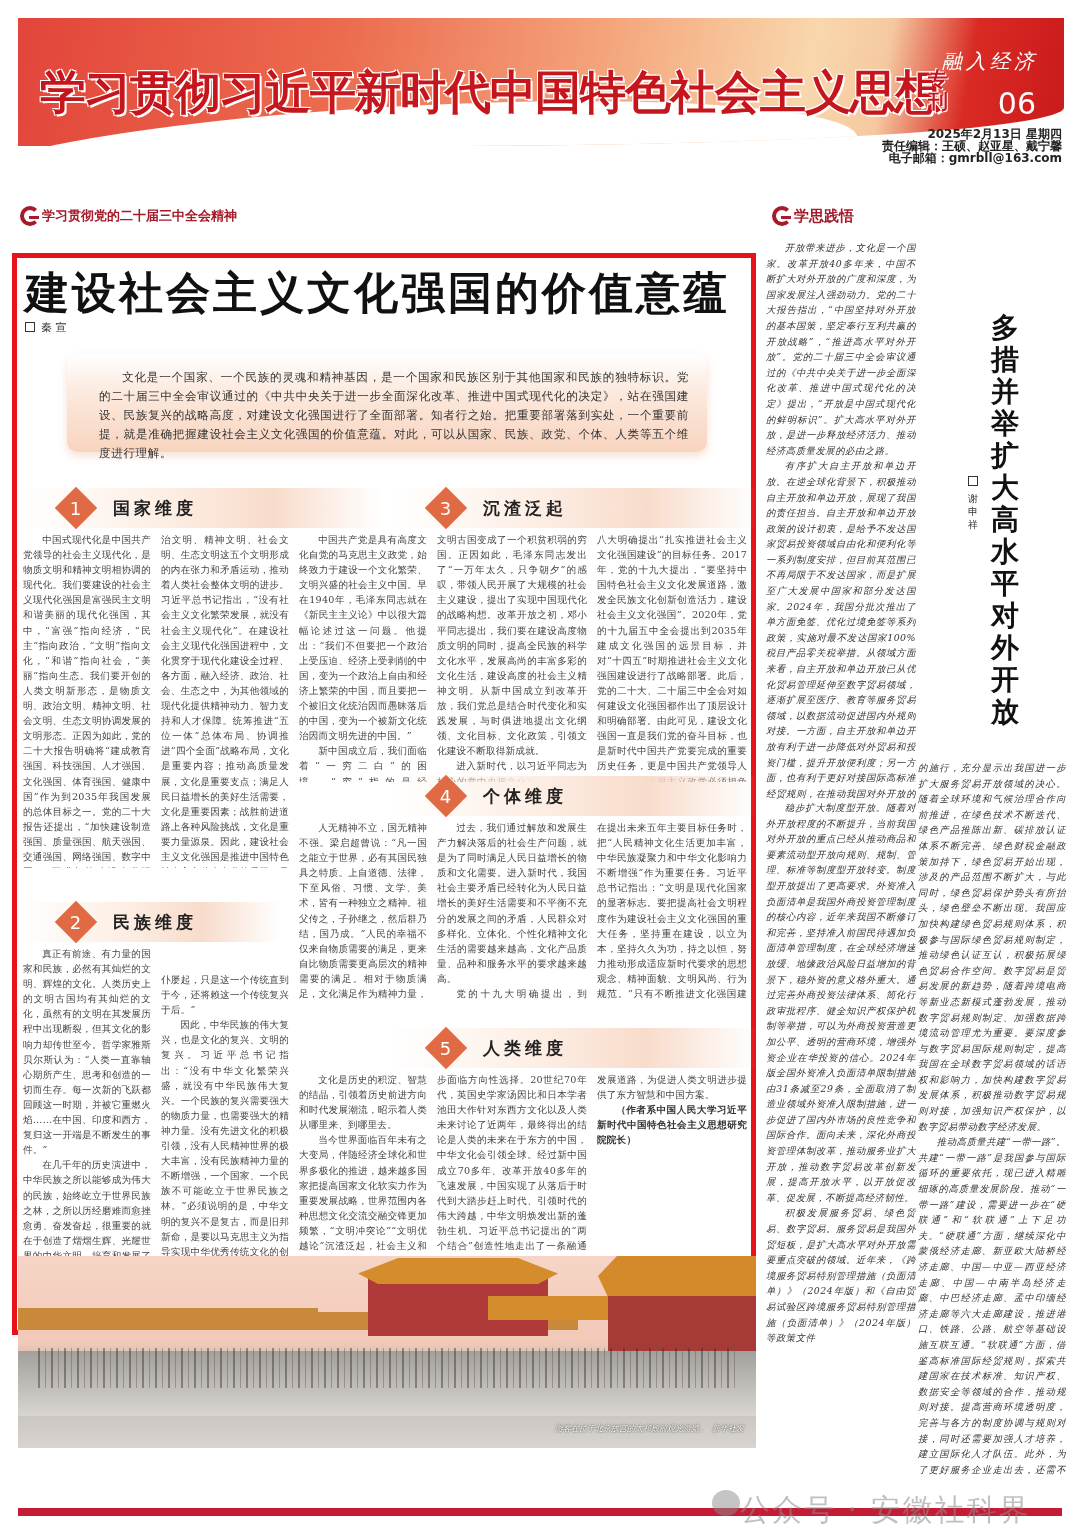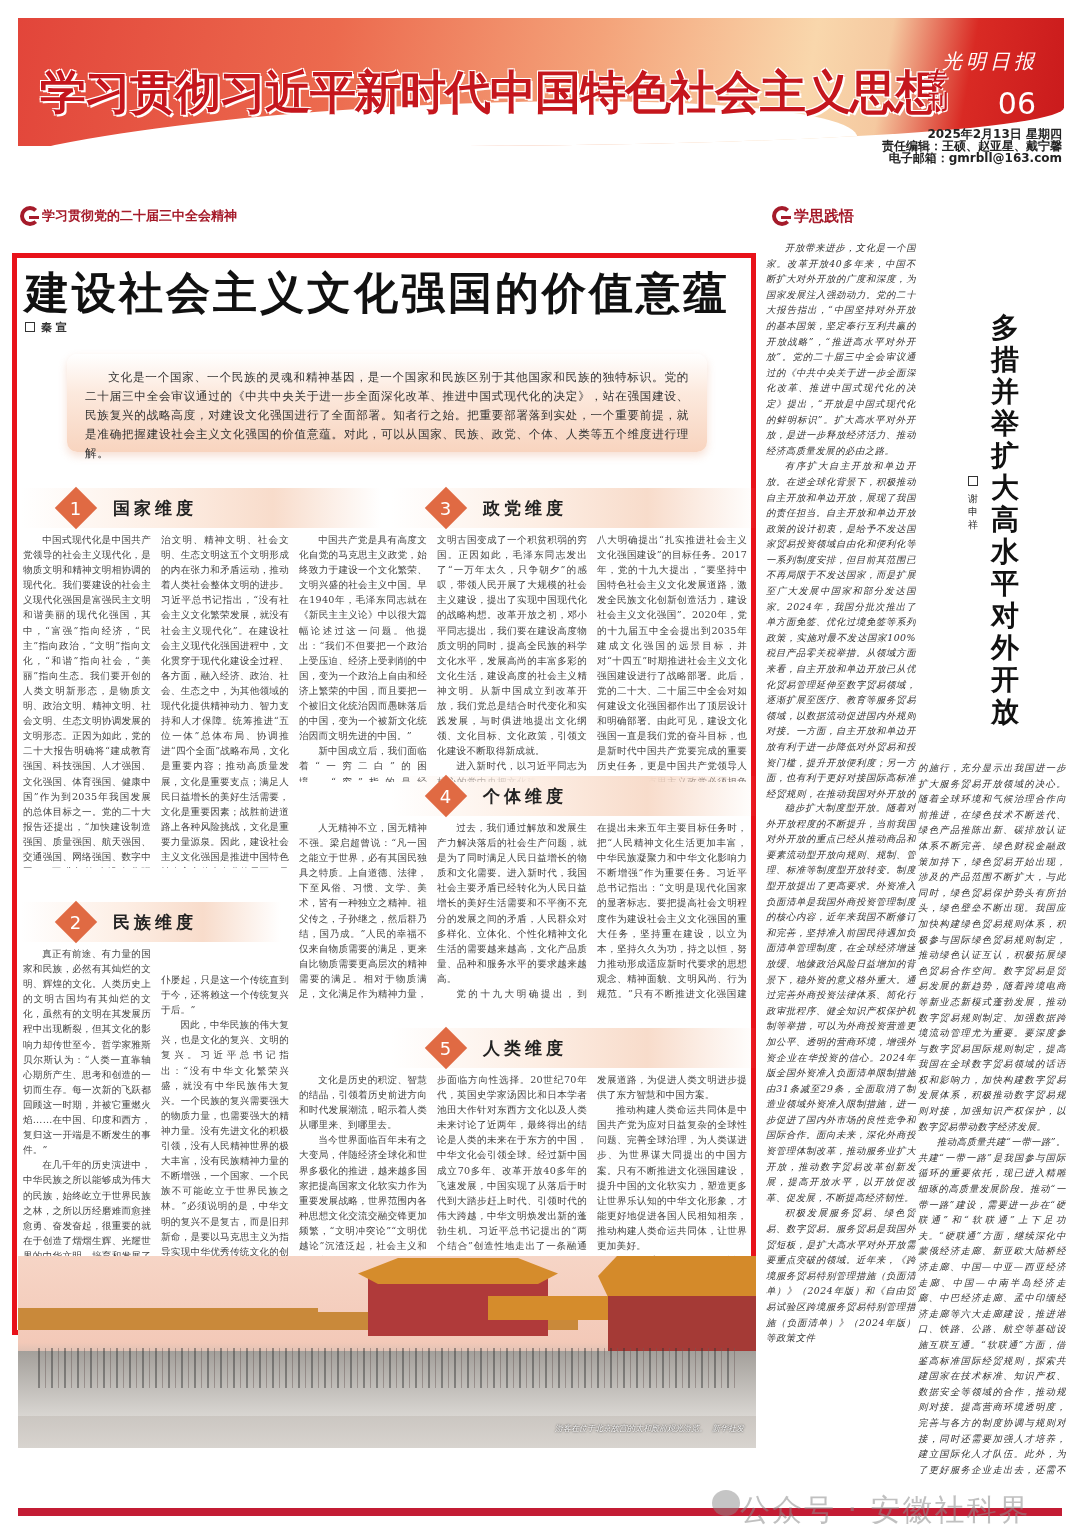--- a/index.html
+++ b/index.html
@@ -56,30 +56,30 @@
 
   
   .article-frame {
     position: absolute; left: 12px; top: 253px; width: 744px; height: 1082px;
     border: 5px solid #e8121a; background: #fff;
   }
   .article-title {
     position: absolute; left: 8px; top: 6px; font-family: "DejaVu Serif", serif; font-weight: bold;
     font-size: 44px; color: #111; letter-spacing: 3px; white-space: nowrap;
   }
-  .byline { position: absolute; left: 8px; top: 62px; font-size: 11px; color: #333; font-weight: bold; }
+  .byline { position: absolute; left: 8px; top: 62px; font-size: 11px; color: #333; }
   .byline .box { display: inline-block; width: 10px; height: 10px; border: 1px solid #333; margin-right: 6px; vertical-align: -1px; }
 
   .lede {
     position: absolute; left: 50px; top: 96px; width: 640px; height: 98px;
     background: linear-gradient(180deg, #fff 0%, #fce9dd 40%, #f8d4bf 100%);
     border-radius: 10px; padding: 14px 18px 0 18px;
     box-shadow: 0 4px 8px rgba(230,150,110,0.3);
   }
-  .lede p { font-size: 11.6px; line-height: 19px; text-indent: 2em; color: #333; letter-spacing: 0.6px; text-align: justify; }
+  .lede p { font-size: 11.6px; line-height: 19px; text-indent: 2em; color: #333; letter-spacing: 0.6px; text-align: justify; margin-left: 14px; }
 
   
   .dim-head {
     position: absolute; height: 40px; display: flex; align-items: center;
     background: linear-gradient(90deg, rgba(255,255,255,0) 0%, #fdeee4 40%, #f8dccb 70%, rgba(255,255,255,0) 100%);
   }
   .dim-num {
     width: 30px; height: 30px; background: #e06a43; transform: rotate(45deg); margin-left: 40px; margin-right: 22px;
     display: flex; align-items: center; justify-content: center;
   }
@@ -127,21 +127,21 @@
     color: rgba(140,140,140,0.55); letter-spacing: 2px; white-space: nowrap;
   }
   .wm-icon { position: absolute; left: 712px; top: 1490px; width: 28px; height: 26px; border-radius: 50%; background: rgba(140,140,140,0.5); }
 </style>
 </head>
 <body>
 
 <header class="banner">
   <div class="banner-title">学习贯彻习近平新时代中国特色社会主义思想</div>
   <div class="banner-special">专刊</div>
-  <div class="banner-logo">光明日报</div>
+  <div class="banner-logo">融入经济</div>
   <div class="banner-page">06</div>
 </header>
 <div class="banner-meta">
   <div>2025年2月13日  星期四</div>
   <div>责任编辑：王硕、赵亚星、戴宁馨</div>
   <div>电子邮箱：gmrbll@163.com</div>
 </div>
 
 <div class="section-tag" style="left:20px; top:206px; font-size:13px;">
   <span class="g-logo"></span>
@@ -173,21 +173,21 @@
 
   </div>
   <div class="col" style="left:144px; top:274px; width:128px; height:336px;">
     <p style="text-indent:0">治文明、精神文明、社会文明、生态文明这五个文明形成的内在张力和矛盾运动，推动着人类社会整体文明的进步。习近平总书记指出，“没有社会主义文化繁荣发展，就没有社会主义现代化”。在建设社会主义现代化强国进程中，文化贯穿于现代化建设全过程、各方面，融入经济、政治、社会、生态之中，为其他领域的现代化提供精神动力、智力支持和人才保障。统筹推进“五位一体”总体布局、协调推进“四个全面”战略布局，文化是重要内容；推动高质量发展，文化是重要支点；满足人民日益增长的美好生活需要，文化是重要因素；战胜前进道路上各种风险挑战，文化是重要力量源泉。因此，建设社会主义文化强国是推进中国特色社会主义伟大事业的需要。只有建成文化强国，才能真正建成社会主义现代化强国。</p>
   </div>
 
   <div class="dim-head" style="left:374px; top:230px; width:366px;">
     <div class="dim-num">
         <span>3</span>
       </div>
-    <div class="dim-title">政党维度</div>
+    <div class="dim-title">沉渣泛起</div>
   </div>
   <div class="col" style="left:282px; top:274px; width:128px; height:250px;">
     <p>中国共产党是具有高度文化自觉的马克思主义政党，始终致力于建设一个文化繁荣、文明兴盛的社会主义中国。早在1940年，毛泽东同志就在《新民主主义论》中以很大篇幅论述过这一问题。他提出：“我们不但要把一个政治上受压迫、经济上受剥削的中国，变为一个政治上自由和经济上繁荣的中国，而且要把一个被旧文化统治因而愚昧落后的中国，变为一个被新文化统治因而文明先进的中国。”</p>
     <p>新中国成立后，我们面临着“一穷二白”的困境，“穷”指的是经济，“白”说的是文化，这意味着近代以来百年的衰败，中国的物质文明和精神文明建设同时断裂，中国由一个</p>
   </div>
   <div class="col" style="left:420px; top:274px; width:150px; height:250px;">
     <p style="text-indent:0">文明古国变成了一个积贫积弱的穷国。正因如此，毛泽东同志发出了“一万年太久，只争朝夕”的感叹，带领人民开展了大规模的社会主义建设，提出了实现中国现代化的战略构想。改革开放之初，邓小平同志提出，我们要在建设高度物质文明的同时，提高全民族的科学文化水平，发展高尚的丰富多彩的文化生活，建设高度的社会主义精神文明。从新中国成立到改革开放，我们党总是结合时代变化和实践发展，与时俱进地提出文化纲领、文化目标、文化政策，引领文化建设不断取得新成就。</p>
     <p>进入新时代，以习近平同志为核心的党中央把文化建设提升到一个新的历史高度。2012年，党的十</p>
   </div>
   <div class="col" style="left:580px; top:274px; width:150px; height:250px;">
@@ -235,21 +235,20 @@
   <div class="col" style="left:282px; top:814px; width:128px; height:256px;">
     <p>文化是历史的积淀、智慧的结晶，引领着历史前进方向和时代发展潮流，昭示着人类从哪里来、到哪里去。</p>
     <p>当今世界面临百年未有之大变局，伴随经济全球化和世界多极化的推进，越来越多国家把提高国家文化软实力作为重要发展战略，世界范围内各种思想文化交流交融交锋更加频繁，“文明冲突论”“文明优越论”沉渣泛起，社会主义和资本主义两种意识形态的竞争仍将长期存在，有时会相当复杂尖锐。这些因素对推动构建人类命运共同体提出严峻挑战。</p>
 
   </div>
   <div class="col" style="left:420px; top:814px; width:150px; height:256px;">
     <p style="text-indent:0">步面临方向性选择。20世纪70年代，英国史学家汤因比和日本学者池田大作针对东西方文化以及人类未来讨论了近两年，最终得出的结论是人类的未来在于东方的中国，中华文化会引领全球。经过新中国成立70多年、改革开放40多年的飞速发展，中国实现了从落后于时代到大踏步赶上时代、引领时代的伟大跨越，中华文明焕发出新的蓬勃生机。习近平总书记提出的“两个结合”创造性地走出了一条融通古今、贯通中外、面向未来的文明发展之路，为世界文明发展提供了新的可能。中华文化所蕴含的民本思想、和谐理念、天下情怀等为全球治理中的协调合作、价值观、历史观、文明观、民主观、生态观提供了一条更为合理、更为人文、更为光明的文明</p>
   </div>
   <div class="col" style="left:580px; top:814px; width:150px; height:256px;">
     <p style="text-indent:0">发展道路，为促进人类文明进步提供了东方智慧和中国方案。</p>
-    <p>推动构建人类命运共同体是中国共产党为应对日益复杂的全球性问题、完善全球治理，为人类谋进步、为世界谋大同提出的中国方案。只有不断推进文化强国建设，提升中国的文化软实力，塑造更多让世界乐认知的中华文化形象，才能更好地促进各国人民相知相亲，推动构建人类命运共同体，让世界更加美好。</p>
     <p class="sig">（作者系中国人民大学习近平新时代中国特色社会主义思想研究院院长）</p>
   </div>
 </article>
 
 <figure class="photo">
   <div class="roof" style="left:0; top:52px; width:300px; height:22px; background:#c9893a;"></div>
   <div class="roof" style="left:300px; top:56px; width:260px; height:18px; background:#c9893a;"></div>
   <div class="wall" style="left:350px; top:20px; width:180px; height:60px; background:#b03a3a;"></div>
   <div class="roof" style="left:340px; top:2px; width:200px; height:26px; background:#d58c2c; clip-path: polygon(10% 100%, 0 60%, 20% 0, 80% 0, 100% 60%, 90% 100%);"></div>
   <div class="roof" style="left:470px; top:40px; width:140px; height:24px; background:#d58c2c;"></div>

